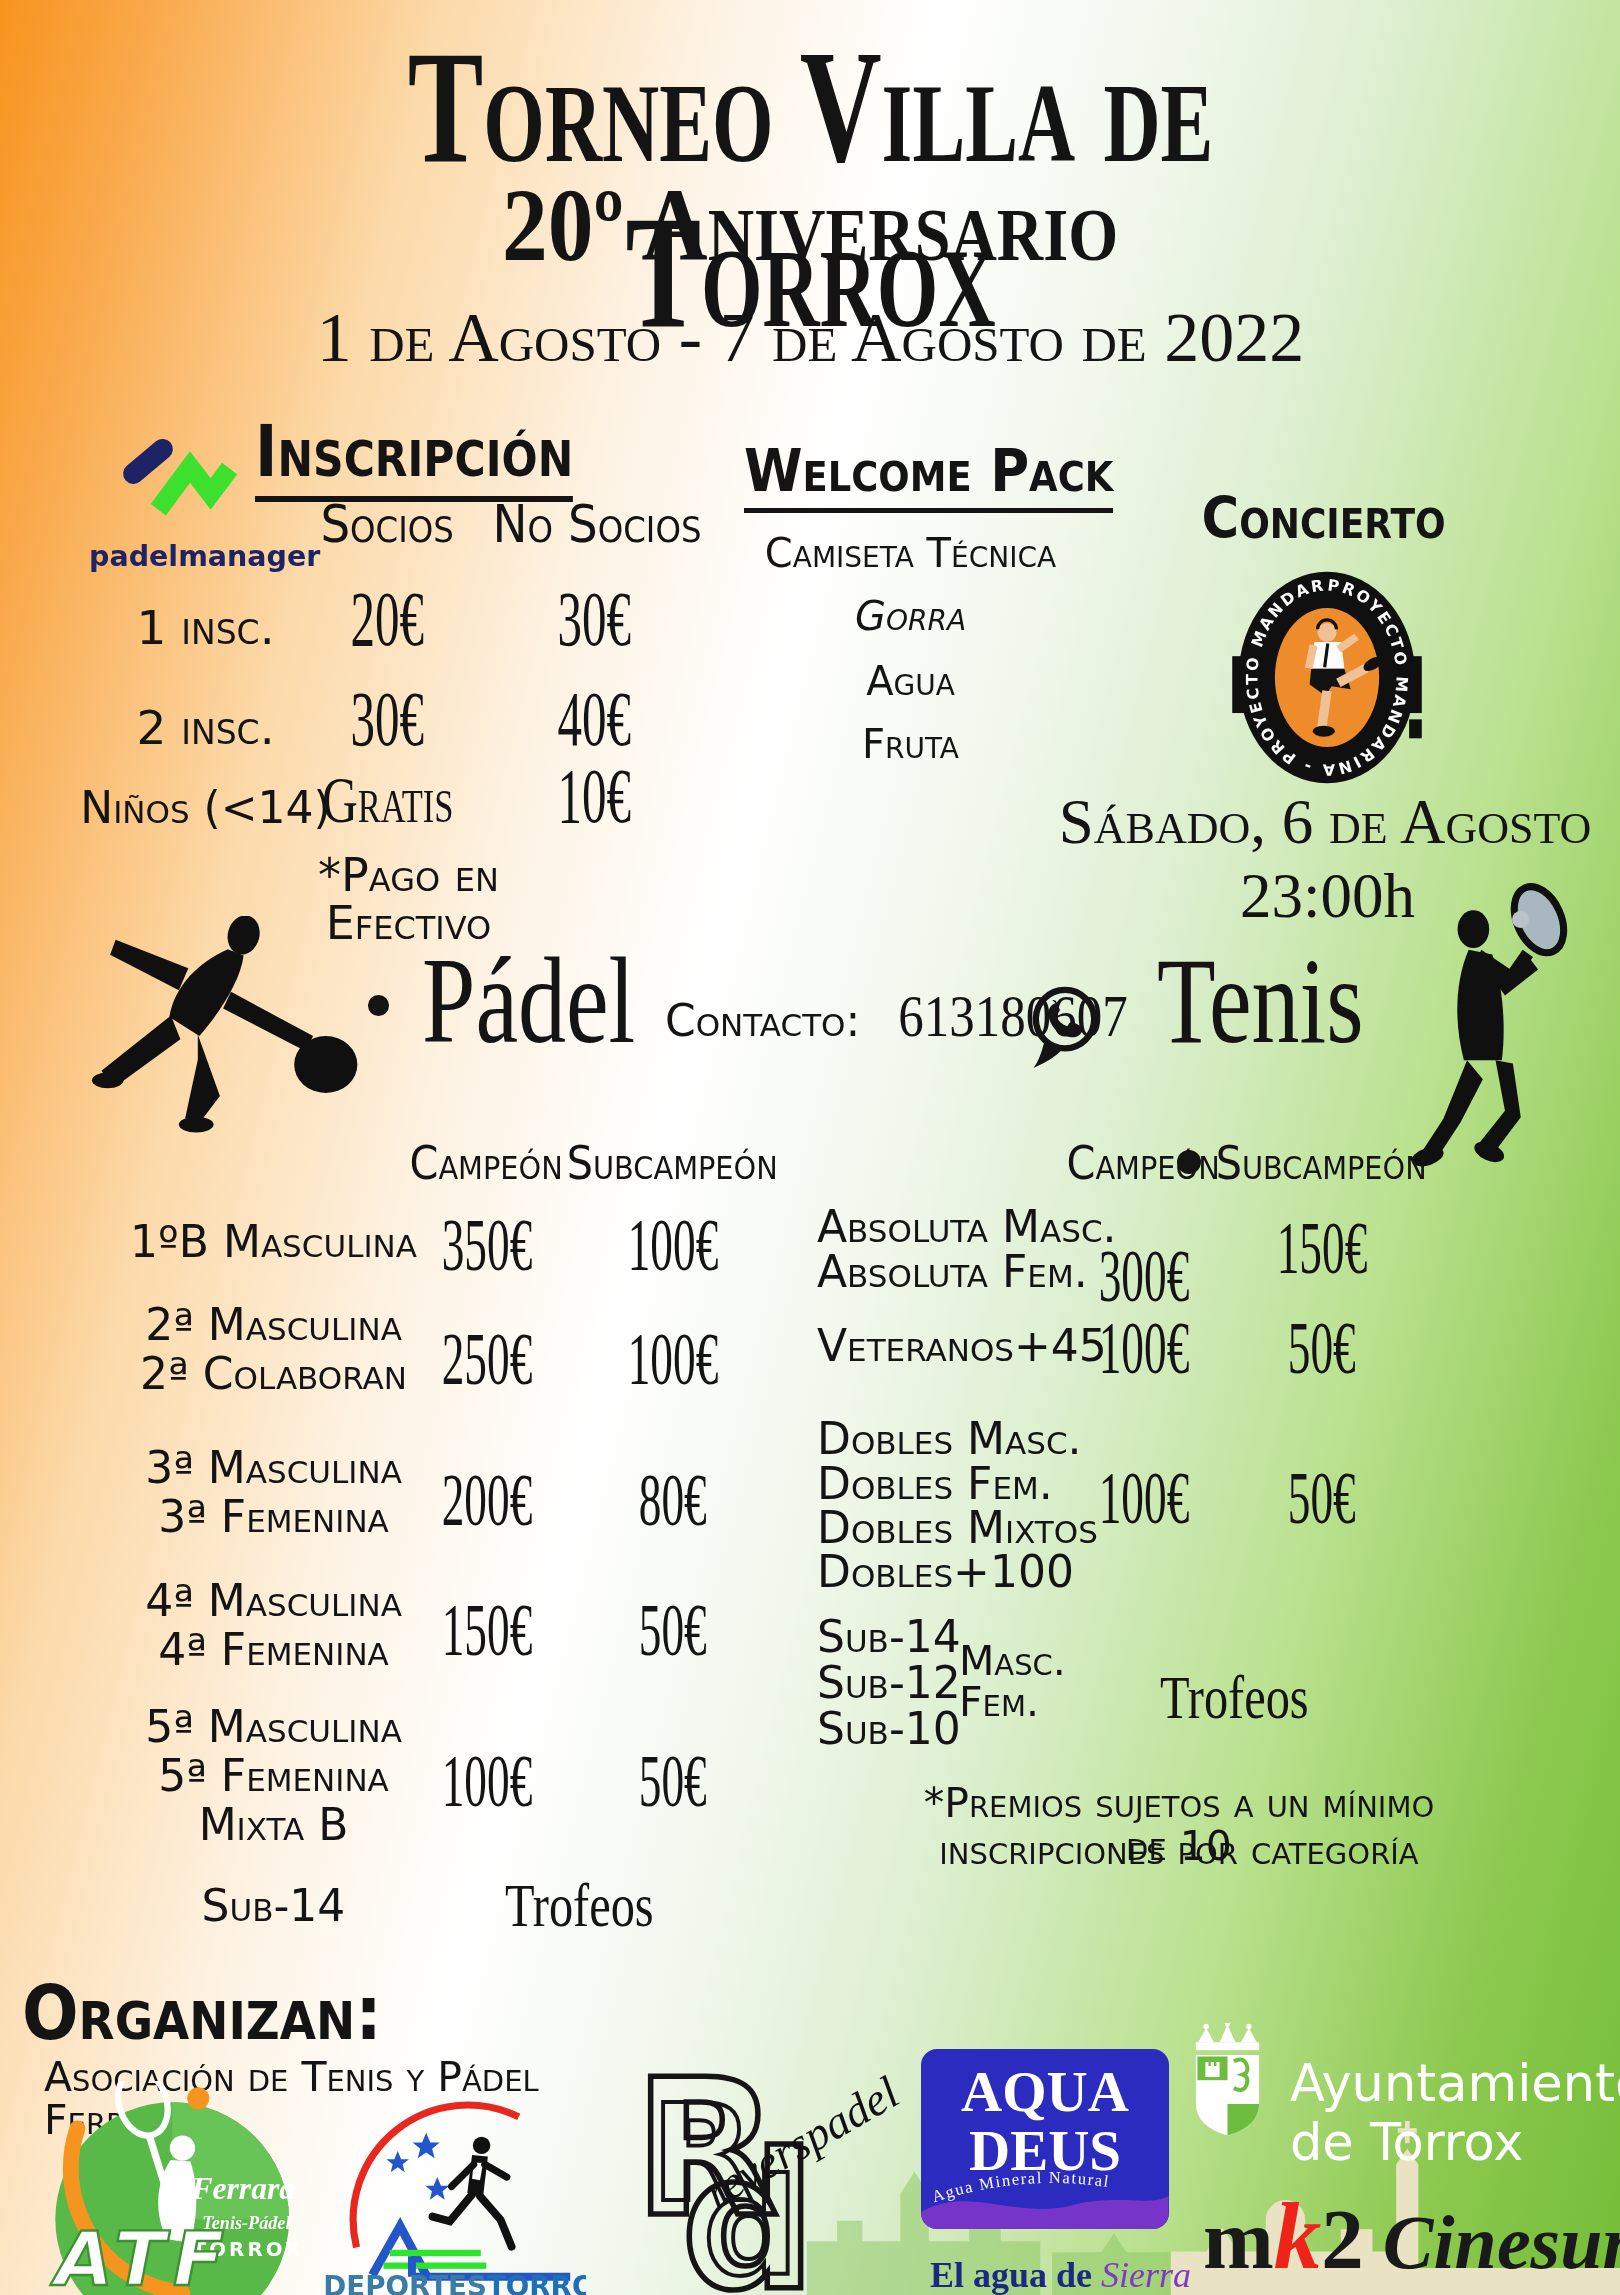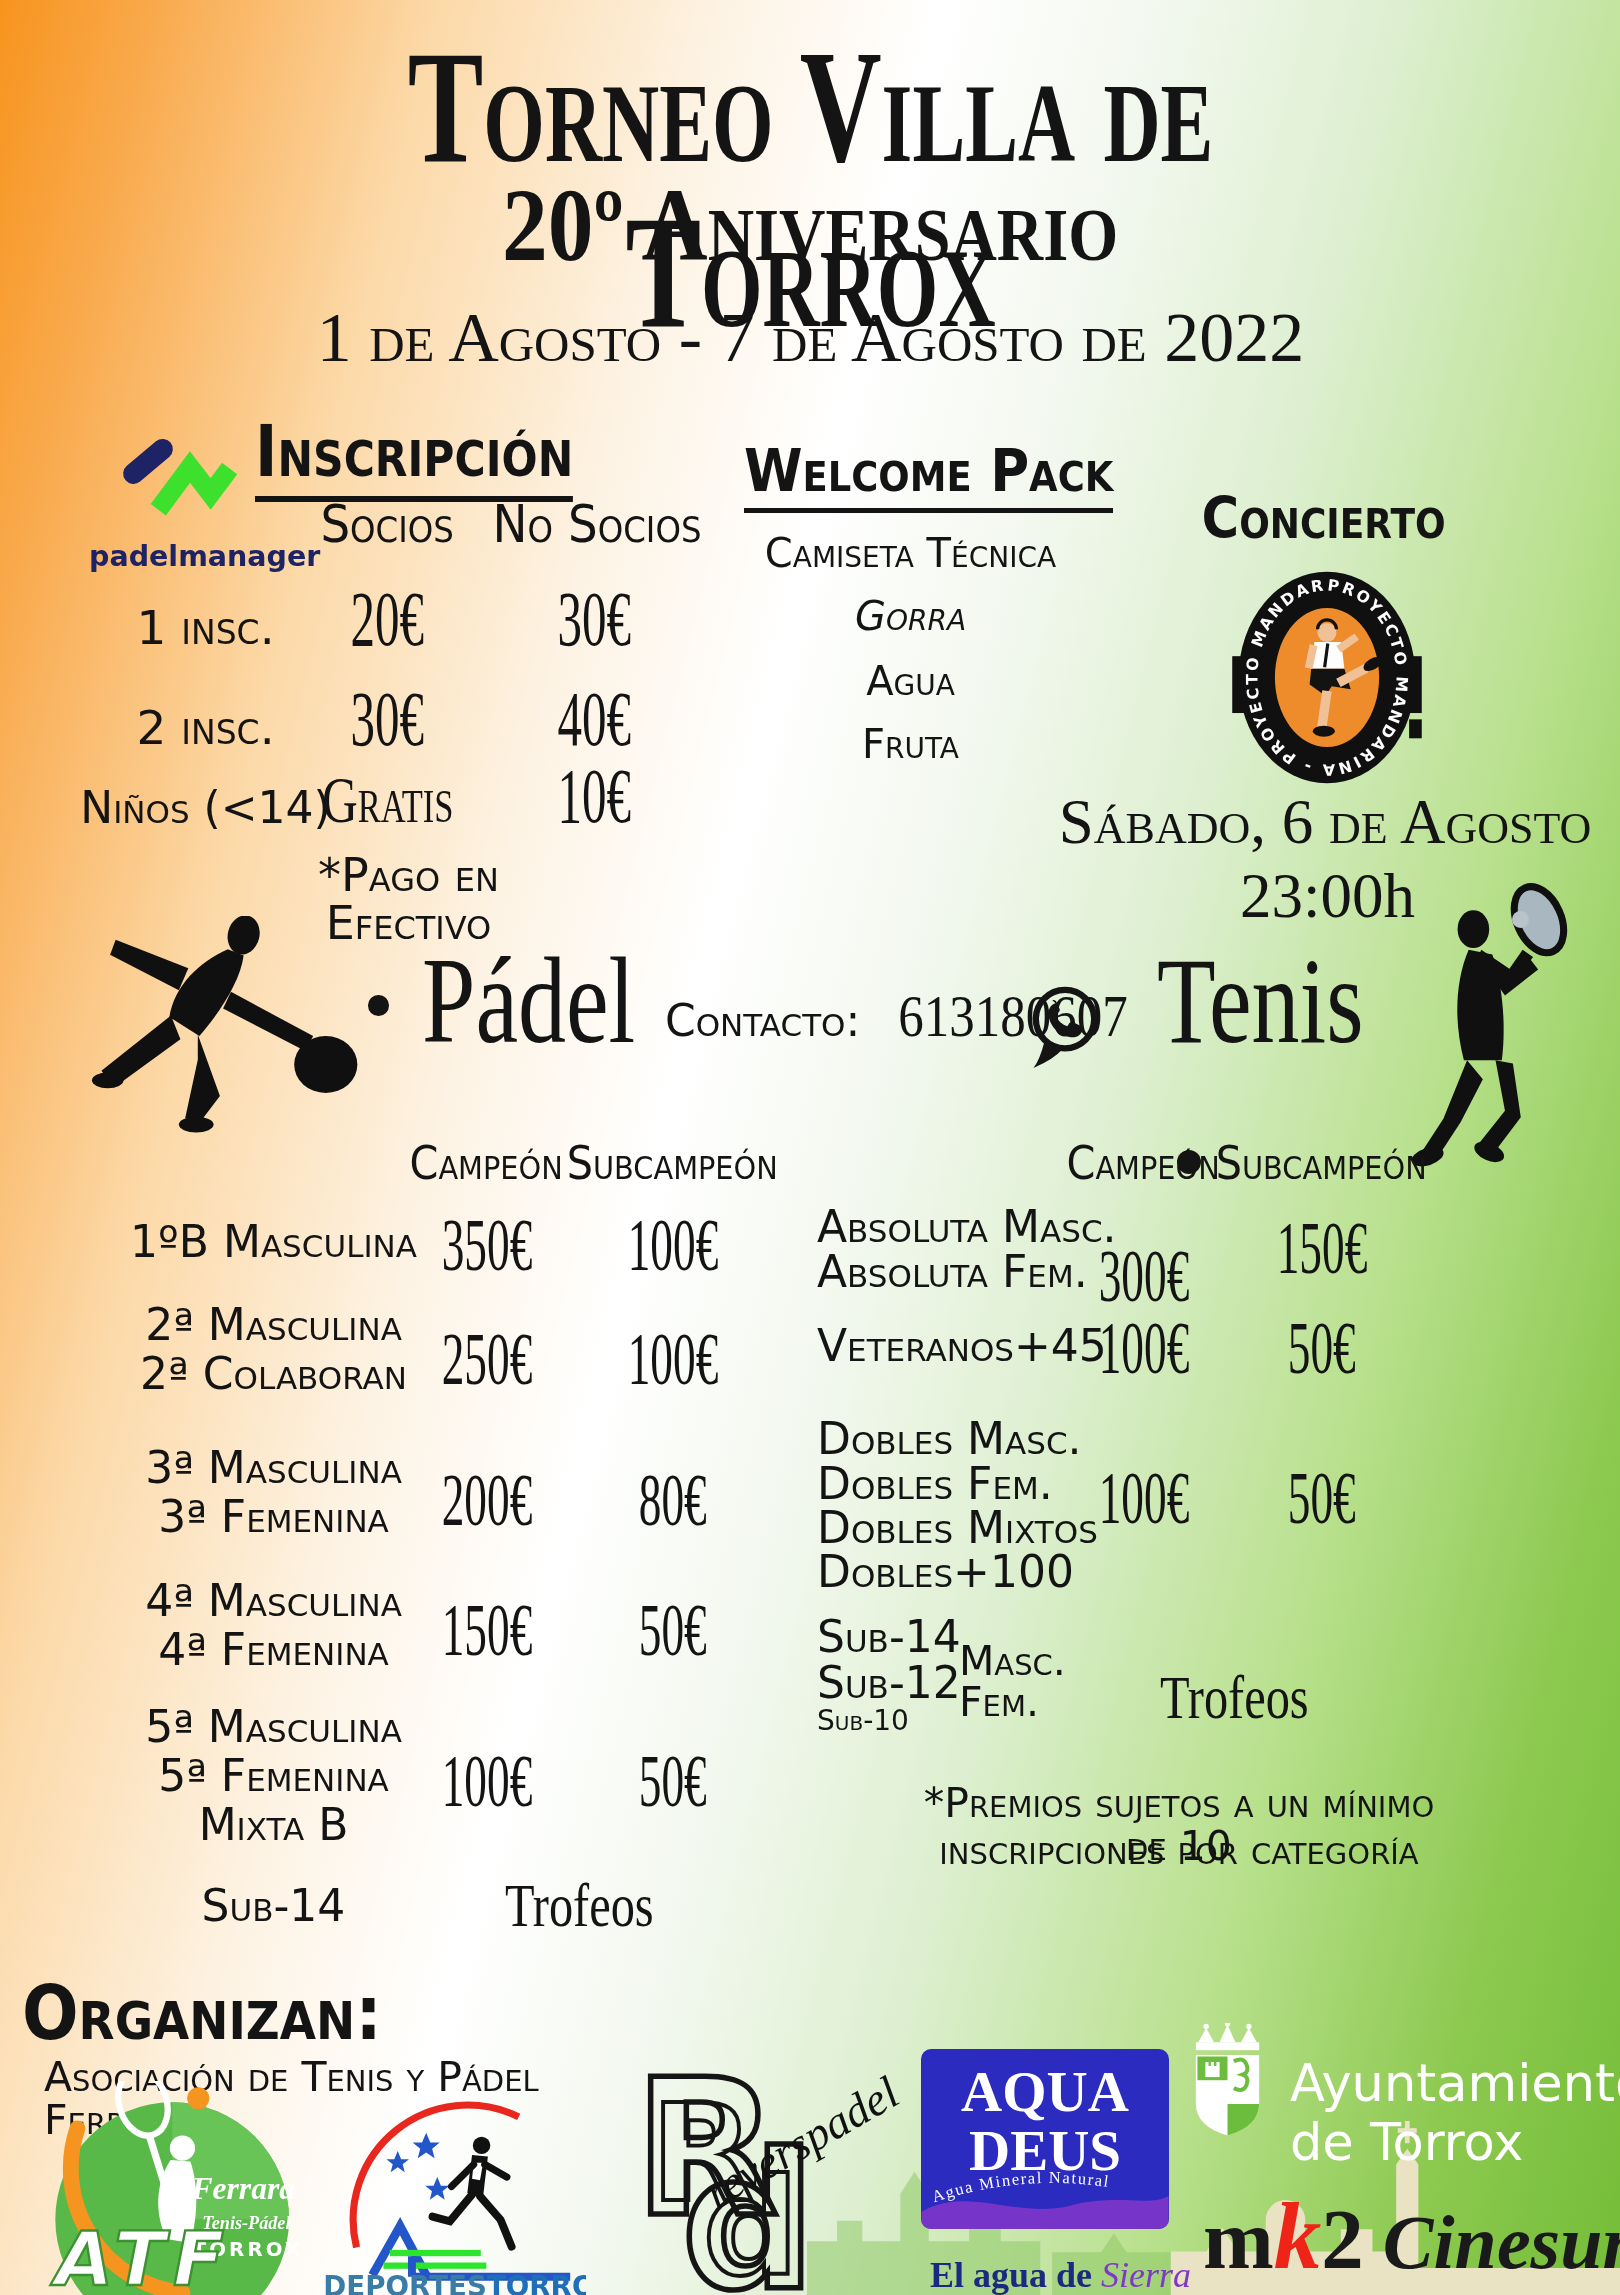--- a/index.html
+++ b/index.html
@@ -241,21 +241,21 @@
 
   <div class="abs sc" style="left:817px;top:1416px;width:380px;font-size:44px;">Dobles Masc.</div>
   <div class="abs sc" style="left:817px;top:1461px;width:380px;font-size:44px;">Dobles Fem.</div>
   <div class="abs sc" style="left:817px;top:1505px;width:380px;font-size:44px;">Dobles Mixtos</div>
   <div class="abs sc" style="left:817px;top:1549px;width:380px;font-size:44px;">Dobles+100</div>
   <div class="abs ctr" style="left:1025px;top:1462px;width:237px;"><span class="ib money cx62" style="font-size:73px;">100€</span></div>
   <div class="abs ctr" style="left:1203px;top:1462px;width:237px;"><span class="ib money cx62" style="font-size:73px;">50€</span></div>
 
   <div class="abs sc" style="left:817px;top:1614px;width:237px;font-size:44px;">Sub-14</div>
   <div class="abs sc" style="left:817px;top:1660px;width:237px;font-size:44px;">Sub-12</div>
-  <div class="abs sc" style="left:817px;top:1706px;width:237px;font-size:28px;">Sub-10</div>
+  <div class="abs sc" style="left:817px;top:1706px;width:237px;font-size:44px;">Sub-10</div>
   <div class="abs sc" style="left:959px;top:1640px;width:174px;font-size:41px;">Masc.</div>
   <div class="abs sc" style="left:959px;top:1681px;width:174px;font-size:41px;">Fem.</div>
   <div class="abs ctr" style="left:1116px;top:1666px;width:237px;"><span class="ib disp cx78" style="font-size:62px;">Trofeos</span></div>
 
   <div class="abs ctr sc" style="left:902px;top:1782px;width:554px;font-size:41px;">*Premios sujetos a un mínimo de 10</div>
   <div class="abs ctr sc" style="left:902px;top:1829px;width:554px;font-size:41px;">inscripciones por categoría</div>
 
   <svg class="abs" style="left:807px;top:2105px;z-index:1;" width="813" height="191" viewBox="0 0 1028 241">
     <path fill="#90c967" opacity="0.55" d="M0,241 L0,172 L38,172 L38,146 L70,146 L70,172 L118,172 L118,112 L136,84 L154,112 L154,172 L205,172 L205,128 L245,128 L245,172 L295,172 L295,241 Z M310,241 L310,186 L372,186 L388,162 L404,186 L462,186 L462,241 Z"></path>
     <path fill="#e9e3c4" d="M460,241 L460,185 L505,185 L525,155 L545,185 L580,185 L580,145 A25,25 0 0 1 630,145 L630,185 L675,185 L675,157 L715,157 L715,185 L745,185 L745,75 L759,55 L773,75 L773,206 L1028,206 L1028,241 Z"></path>
@@ -310,21 +310,21 @@
   <svg class="abs" style="left:633px;top:2059px;z-index:2;" width="301" height="234" viewBox="0 0 380 296">
     <g fill="none" stroke="#151515" font-family="DejaVu Sans" font-weight="bold">
       <text x="0" y="196" font-size="240" stroke-width="7">R</text>
       <text x="22" y="178" font-size="170" stroke-width="5">R</text>
       <text x="60" y="290" font-size="240" stroke-width="7">d</text>
       <text x="88" y="272" font-size="170" stroke-width="5">d</text>
     </g>
     <text x="105" y="190" transform="rotate(-30 105 190)" font-family="Liberation Serif" font-style="italic" font-size="58" fill="#111111">reverspadel</text>
   </svg>
 
-  <div class="abs" style="left:921px;top:2049px;width:248px;height:180px;background:#2b2bc0;border-radius:10px;overflow:hidden;z-index:2;">
+  <div class="abs" style="left:921px;top:2049px;width:248px;height:180px;background:#2b2bc0;border-radius:16px;overflow:hidden;z-index:2;">
     <div class="ctr" style="margin-top:12.7px;font-family:'Liberation Serif',serif;font-weight:bold;color:#ffffff;font-size:57px;line-height:59px;">
       <div>AQUA</div>
       <div>DEUS</div>
     </div>
     <svg class="abs" style="left:0;top:95px;" width="248" height="85" viewBox="0 0 314 108">
       <path id="aqarc" d="M16,74 Q157,28 298,68" fill="none"></path>
       <text font-family="Liberation Serif" font-size="21" fill="#ffffff" letter-spacing="2"><textPath href="#aqarc">Agua Mineral Natural</textPath></text>
       <path d="M0,86 C60,52 120,96 190,78 C250,63 290,80 314,66 L314,108 L0,108 Z" fill="#7634c8"></path>
     </svg>
   </div>

